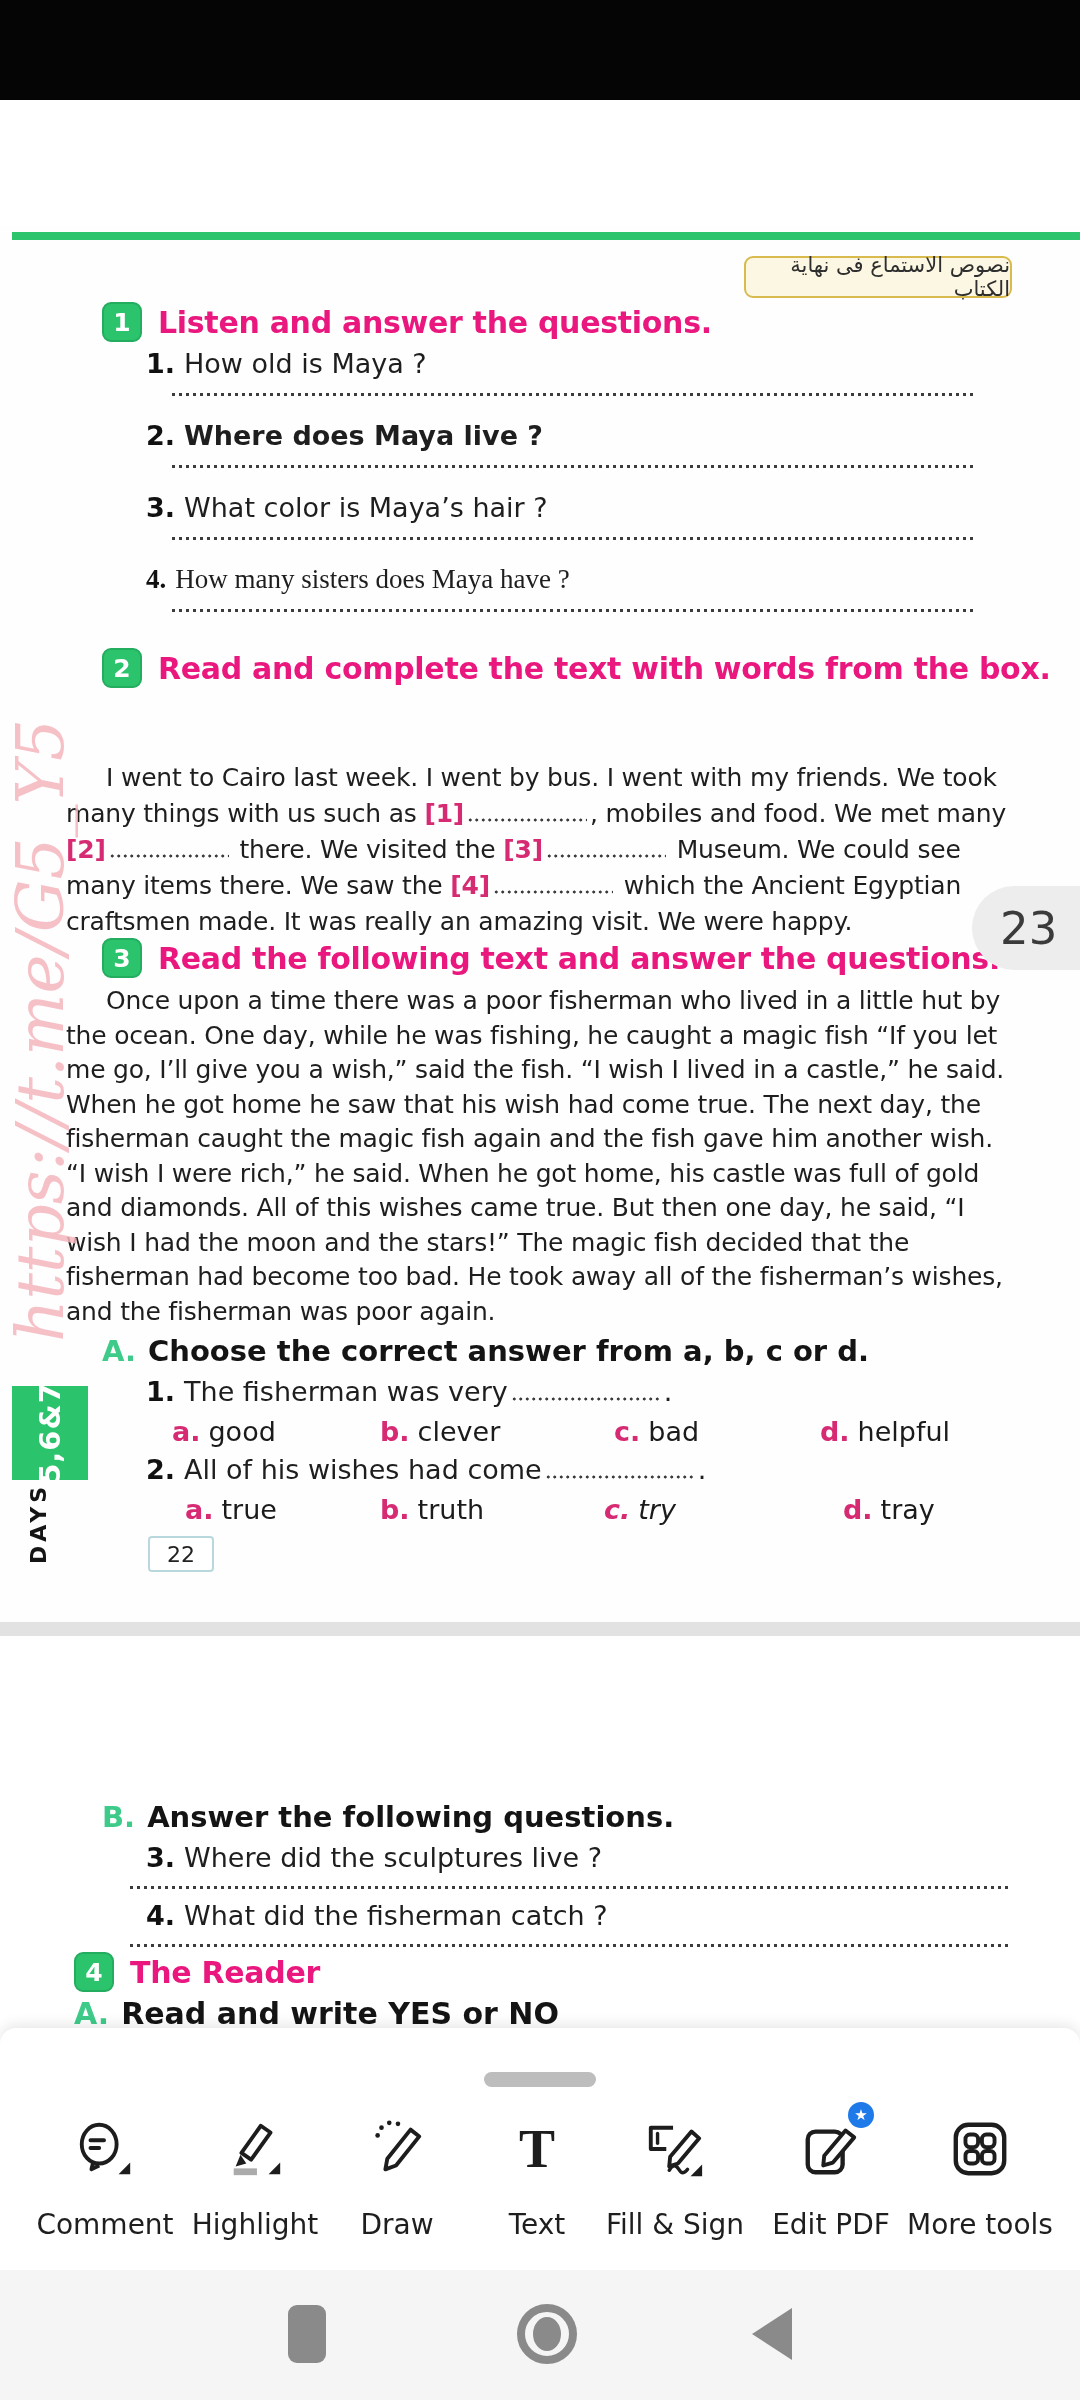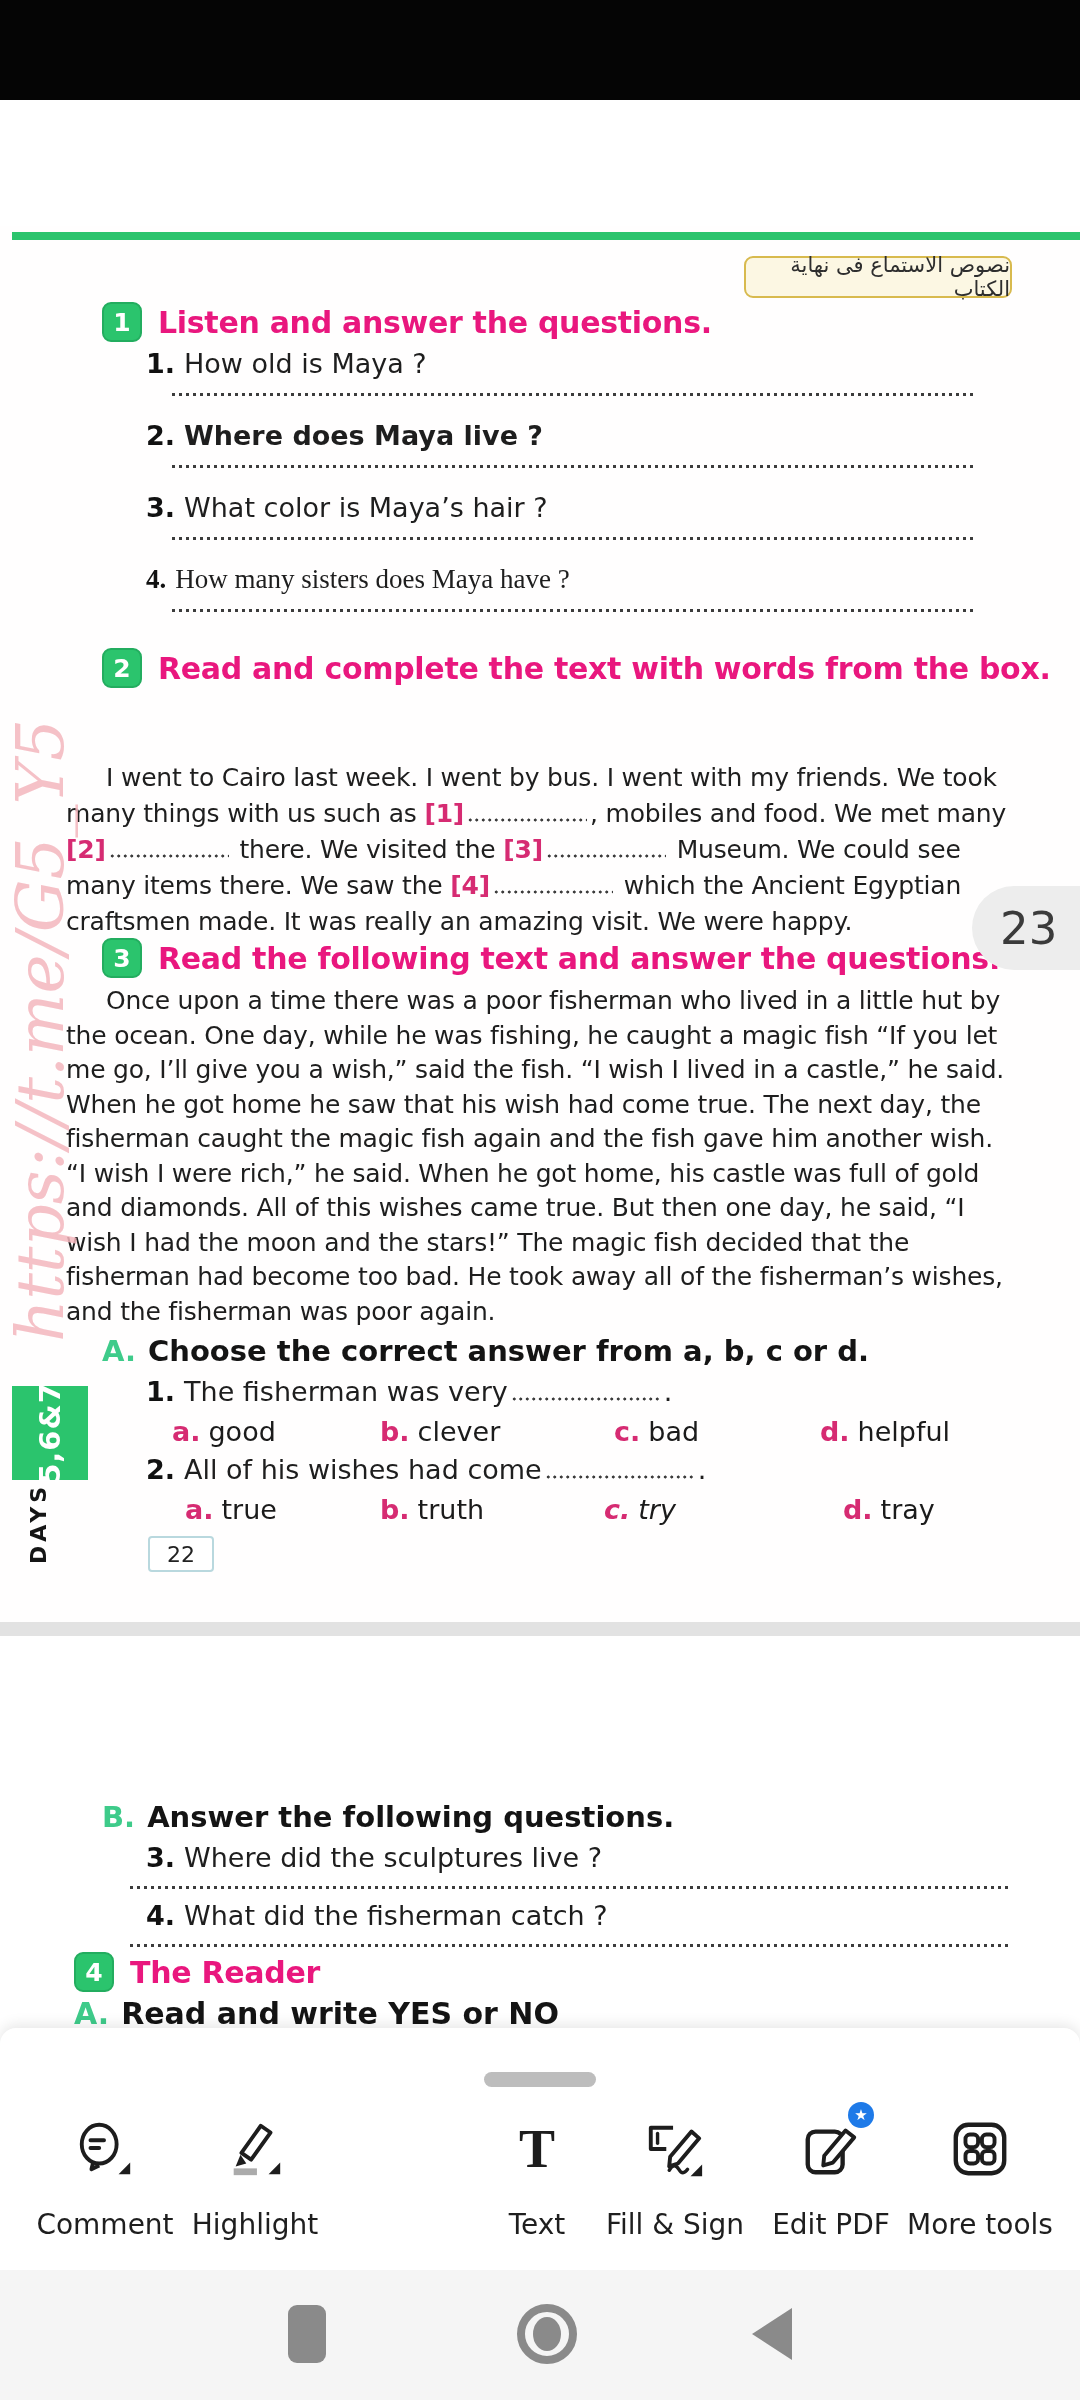--- a/index.html
+++ b/index.html
@@ -303,20 +303,32 @@
         <svg width="62" height="62" viewBox="0 0 64 64">
           <path d="M18 36 L38 8 l10 7 -20 28 z" stroke="#1d1d1d" stroke-width="4" fill="none" stroke-linejoin="round"></path>
           <path d="M17 38 l-5 12 11 -3 z" fill="#1d1d1d"></path>
           <rect x="10" y="52" width="24" height="7" fill="#ababab"></rect>
           <path d="M58 46 V58 H46 Z" fill="#1d1d1d"></path>
         </svg>
       </div>
       <div class="tlabel">Highlight</div>
     </div>
 
+    <div class="tool" style="left:322px;">
+      <div class="ticon">
+        <svg width="62" height="62" viewBox="0 0 64 64">
+          <path d="M22 42 L46 12 l9 7 -24 30 -11 4 z" stroke="#1d1d1d" stroke-width="4" fill="none" stroke-linejoin="round"></path>
+          <circle cx="12" cy="18" r="2.4" fill="#1d1d1d"></circle>
+          <circle cx="16" cy="10" r="2.4" fill="#1d1d1d"></circle>
+          <circle cx="24" cy="5" r="2.4" fill="#1d1d1d"></circle>
+          <circle cx="33" cy="6" r="2.4" fill="#1d1d1d"></circle>
+        </svg>
+      </div>
+      <div class="tlabel">Draw</div>
+    </div>
 
     <div class="tool" style="left:462px;">
       <div class="ticon">
         <span class="t-glyph">T</span>
       </div>
       <div class="tlabel">Text</div>
     </div>
 
     <div class="tool" style="left:600px;">
       <div class="ticon">

